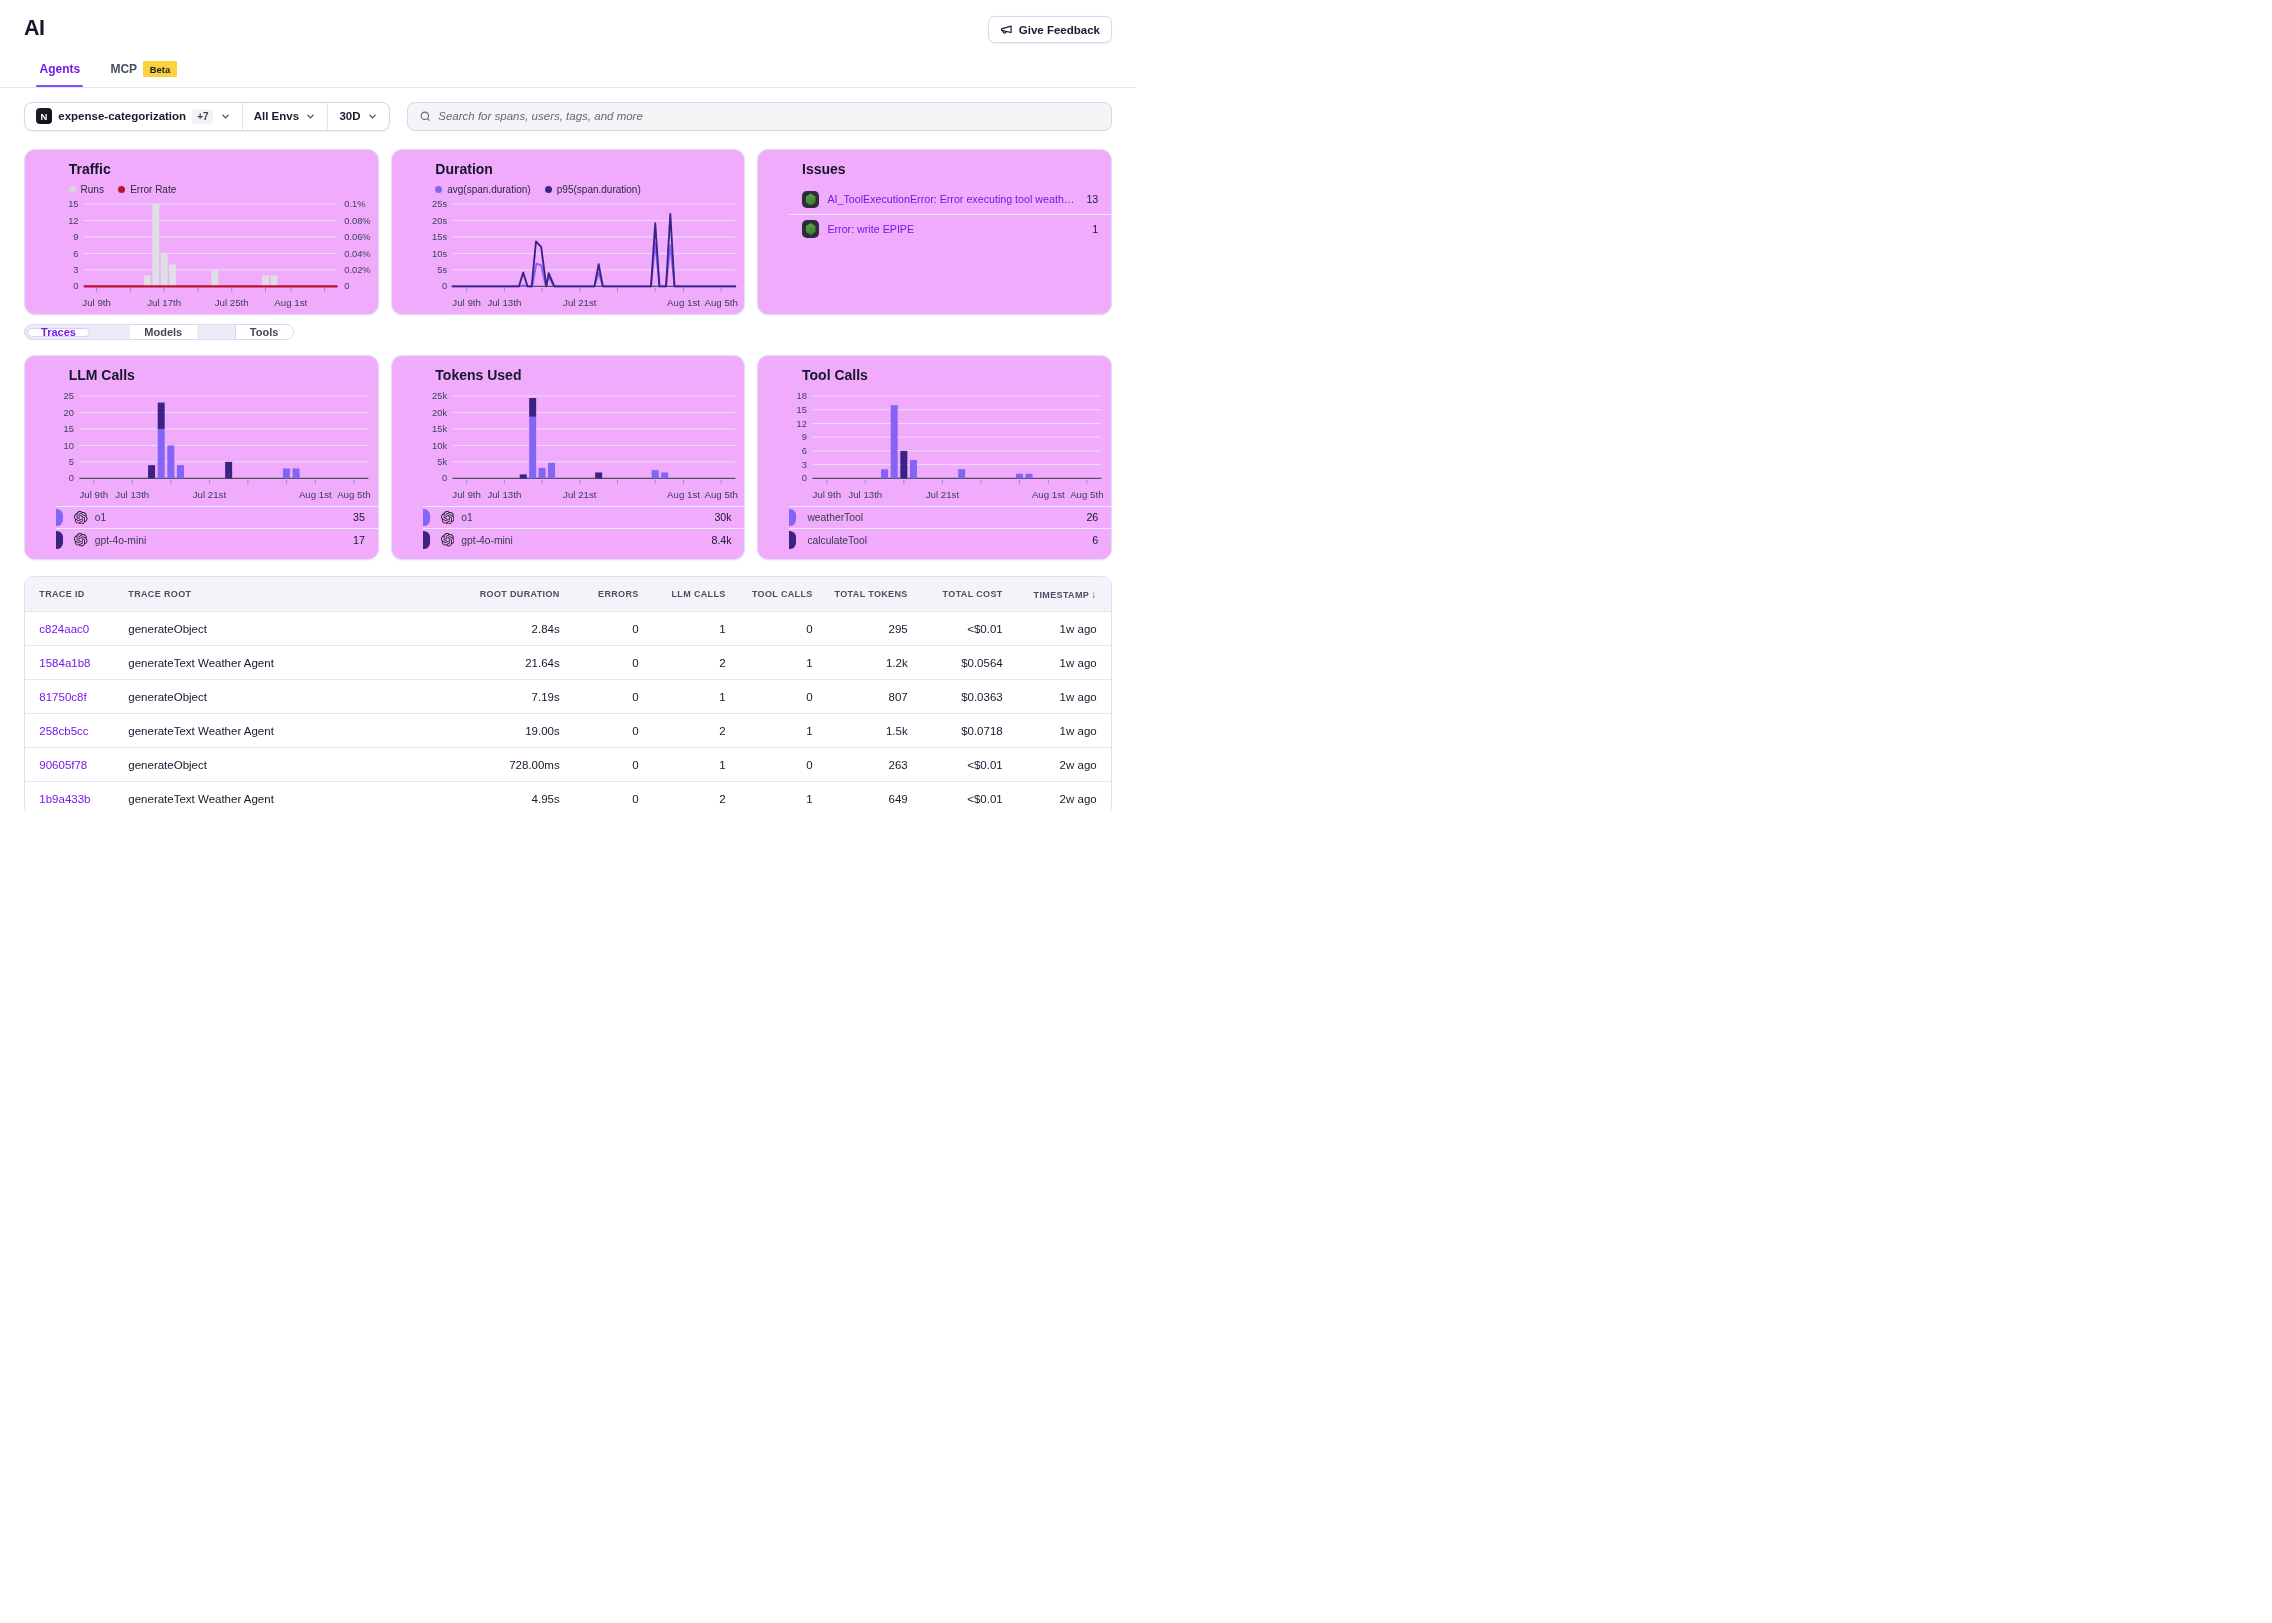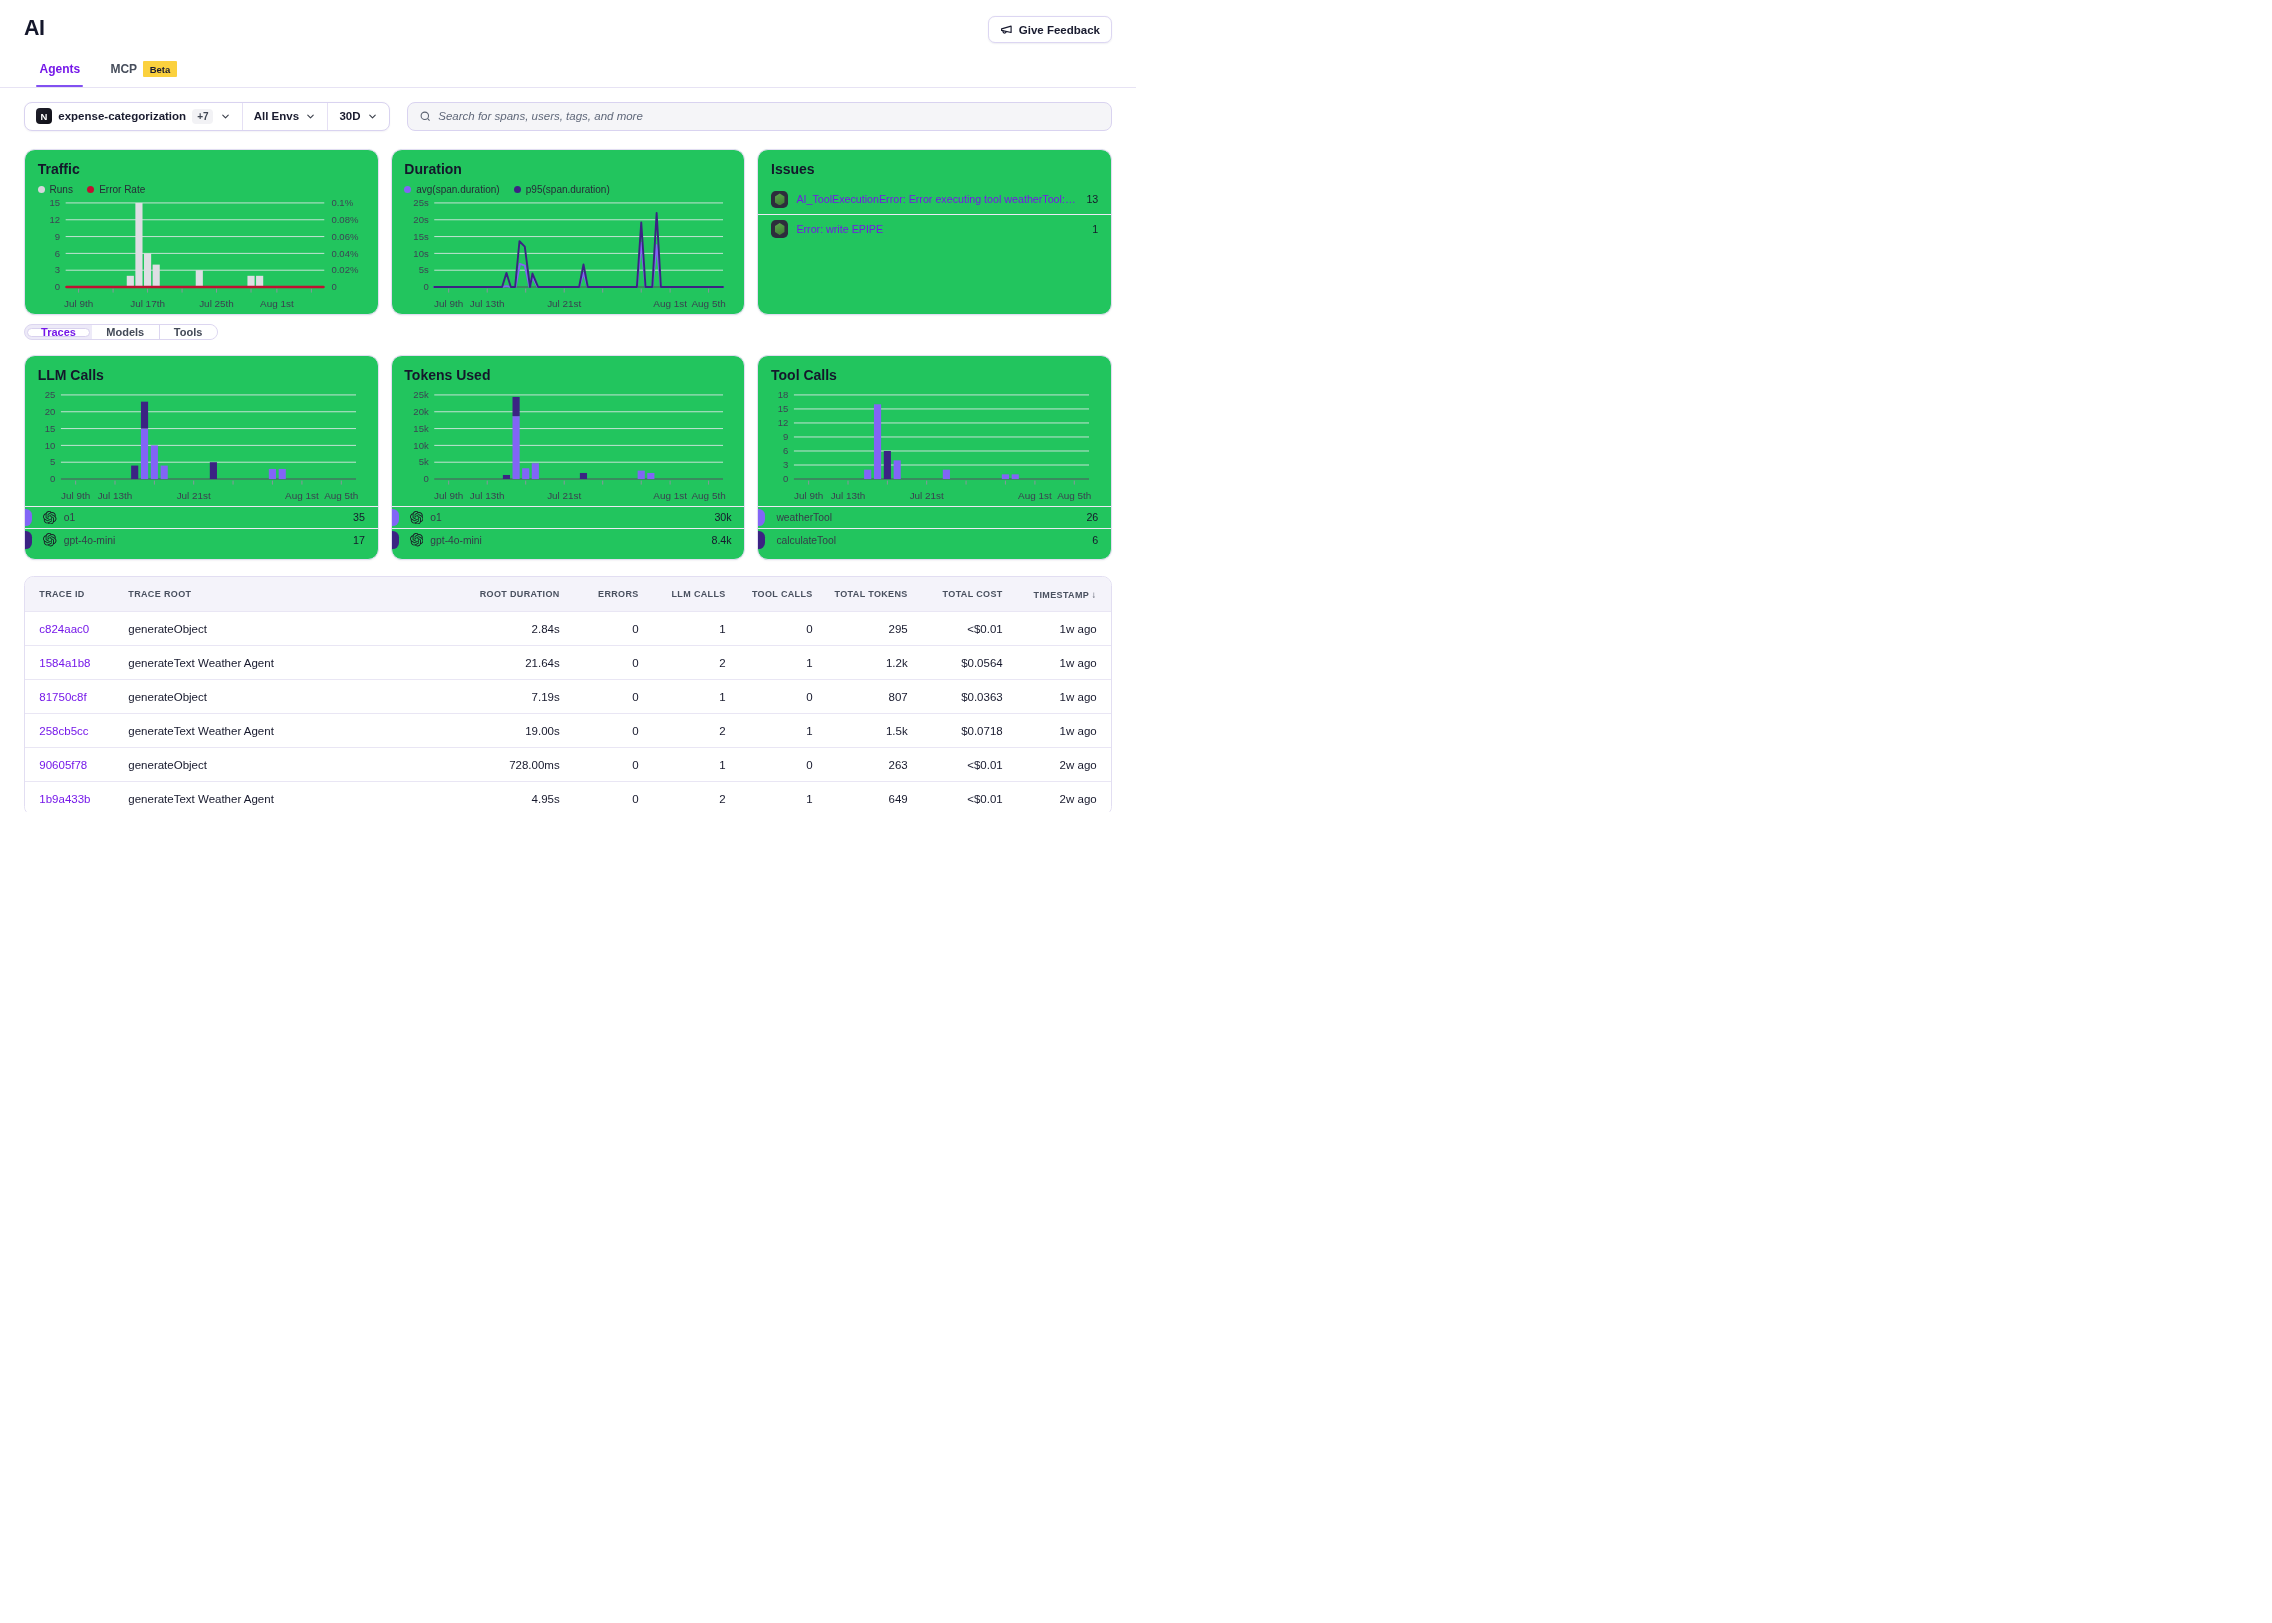--- a/index.html
+++ b/index.html
@@ -44,21 +44,21 @@
     background:#f5f5f8; border:0.8px solid #d9d3f0; border-radius:8px; padding:0 10.3px; height:29px;
   }
   .search-box svg { width:12.7px; height:12.7px; stroke:#5a6170; flex:none; }
   .search-box input { flex:1; border:none; outline:none; background:transparent; font-family:inherit; font-size:11.5px; color:#272c38;font-style:italic; }
   .search-box input::placeholder { color:#60687a; }
 
   
   .cards { display:grid; grid-template-columns:1fr 1fr 1fr; gap:12px; }
   .cards.row1 { margin-top:18px; }
   .cards.row2 { margin-top:15px; }
-  .card { background:#22c55e; border:0.8px solid #e2def2; border-radius:11px; box-shadow:0 0.8px 1.6px rgba(30,20,80,.05); overflow:hidden; }
+  .card { background:#f0abfc; border:0.8px solid #e2def2; border-radius:11px; box-shadow:0 0.8px 1.6px rgba(30,20,80,.05); overflow:hidden;padding-left:31px; }
   .row1 .card { height:166px; }
   .row2 .card { height:205px; }
   .card-title { font-size:14px; font-weight:700; color:#14172b; padding:11px 12.7px 0; }
   .chart-legend { display:flex; gap:14.3px; padding:7.1px 12.7px 0; font-size:10px; color:#272c38; }
   .chart-legend .li { display:flex; align-items:center; gap:4.8px; }
   .dot { width:7.1px; height:7.1px; border-radius:50%; display:inline-block; }
   svg.chart { display:block; width:100%; height:119px; font-size:9.5px; }
   .row2 svg.chart { margin-top:3.2px; }
 
   
@@ -72,21 +72,21 @@
   .issue-list { margin-top:8px; }
   .issue-row { display:flex; align-items:center; gap:8px; height:29px; padding:0 12.7px; cursor:pointer; }
   .issue-row + .issue-row { border-top:0.8px solid #eceaf6; }
   .issue-icon { width:17.4px; height:17.4px; border-radius:4.8px; background:#2d2d3c; display:flex; align-items:center; justify-content:center; flex:none; }
   .issue-gem { width:10.3px; height:12px; background:linear-gradient(160deg,#5aa64c,#3c7a31); clip-path:polygon(50% 0,96% 25%,96% 75%,50% 100%,4% 75%,4% 25%); }
   .issue-text { flex:1; min-width:0; white-space:nowrap; overflow:hidden; text-overflow:ellipsis; color:#7517e9; font-size:10.7px; }
   .issue-count { font-size:10.7px; color:#16182c; }
 
   
   .seg-tabs { display:inline-flex; align-items:stretch; margin-top:9.5px; background:#edeaf8; border:0.8px solid #dcd6f0; border-radius:8px; height:16px; }
-  .seg { display:flex; align-items:center; padding:0 14.3px; background:#fff; border-left:0.8px solid #dcd6f0; font-size:11px; font-weight:700; color:#434a57; cursor:pointer; }
+  .seg { display:flex; align-items:center; padding:0 14.3px; background:#fff; border-left:0.8px solid #dcd6f0; font-size:11px; font-weight:700; color:#434a57; cursor:pointer;margin-left:38px; }
   .seg.active { margin:2.4px; padding:0 12.7px; border:0.8px solid #d8d1ee; border-radius:6.3px; color:#7517e9; }
   .seg.active + .seg { border-left:none; }
   .seg:last-child { border-radius:0 7.1px 7.1px 0; }
 
   
   .trace-table { margin-top:16px; border:0.8px solid #e2def2; border-radius:9.5px; overflow:hidden; }
   .t-head, .t-row { display:grid; grid-template-columns:89px minmax(0,1fr) 143px 79px 87px 87px 95px 95px 94px; align-items:center; padding:0 14.3px; }
   .t-head { background:#f4f3fa; height:34px; font-size:9px; font-weight:700; letter-spacing:.04em; color:#49505f; }
   .t-row { height:34px; border-top:0.8px solid #e9e6f4; background:#fff; font-size:11.5px; color:#16182c; }
   .th, .td { white-space:nowrap; overflow:hidden; text-overflow:ellipsis; }

